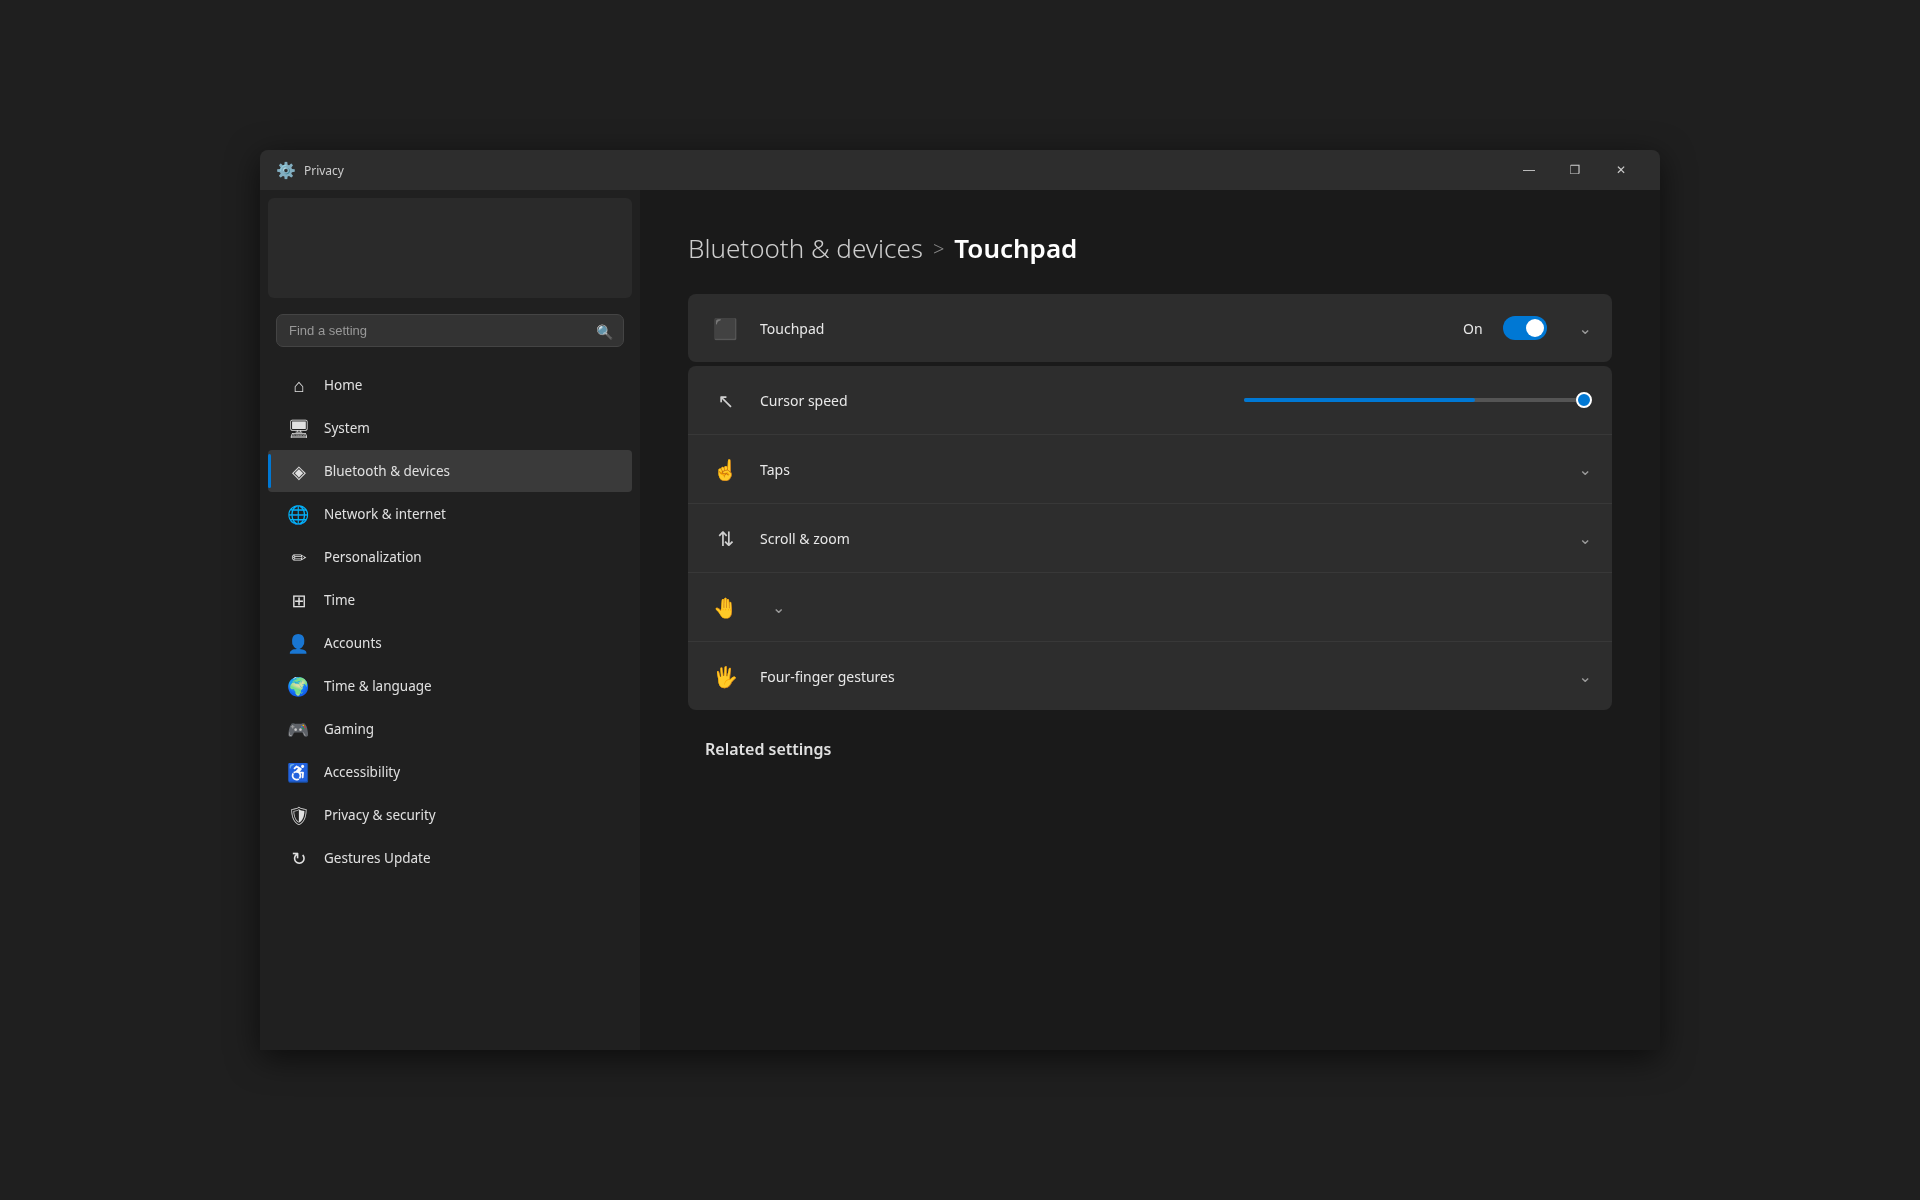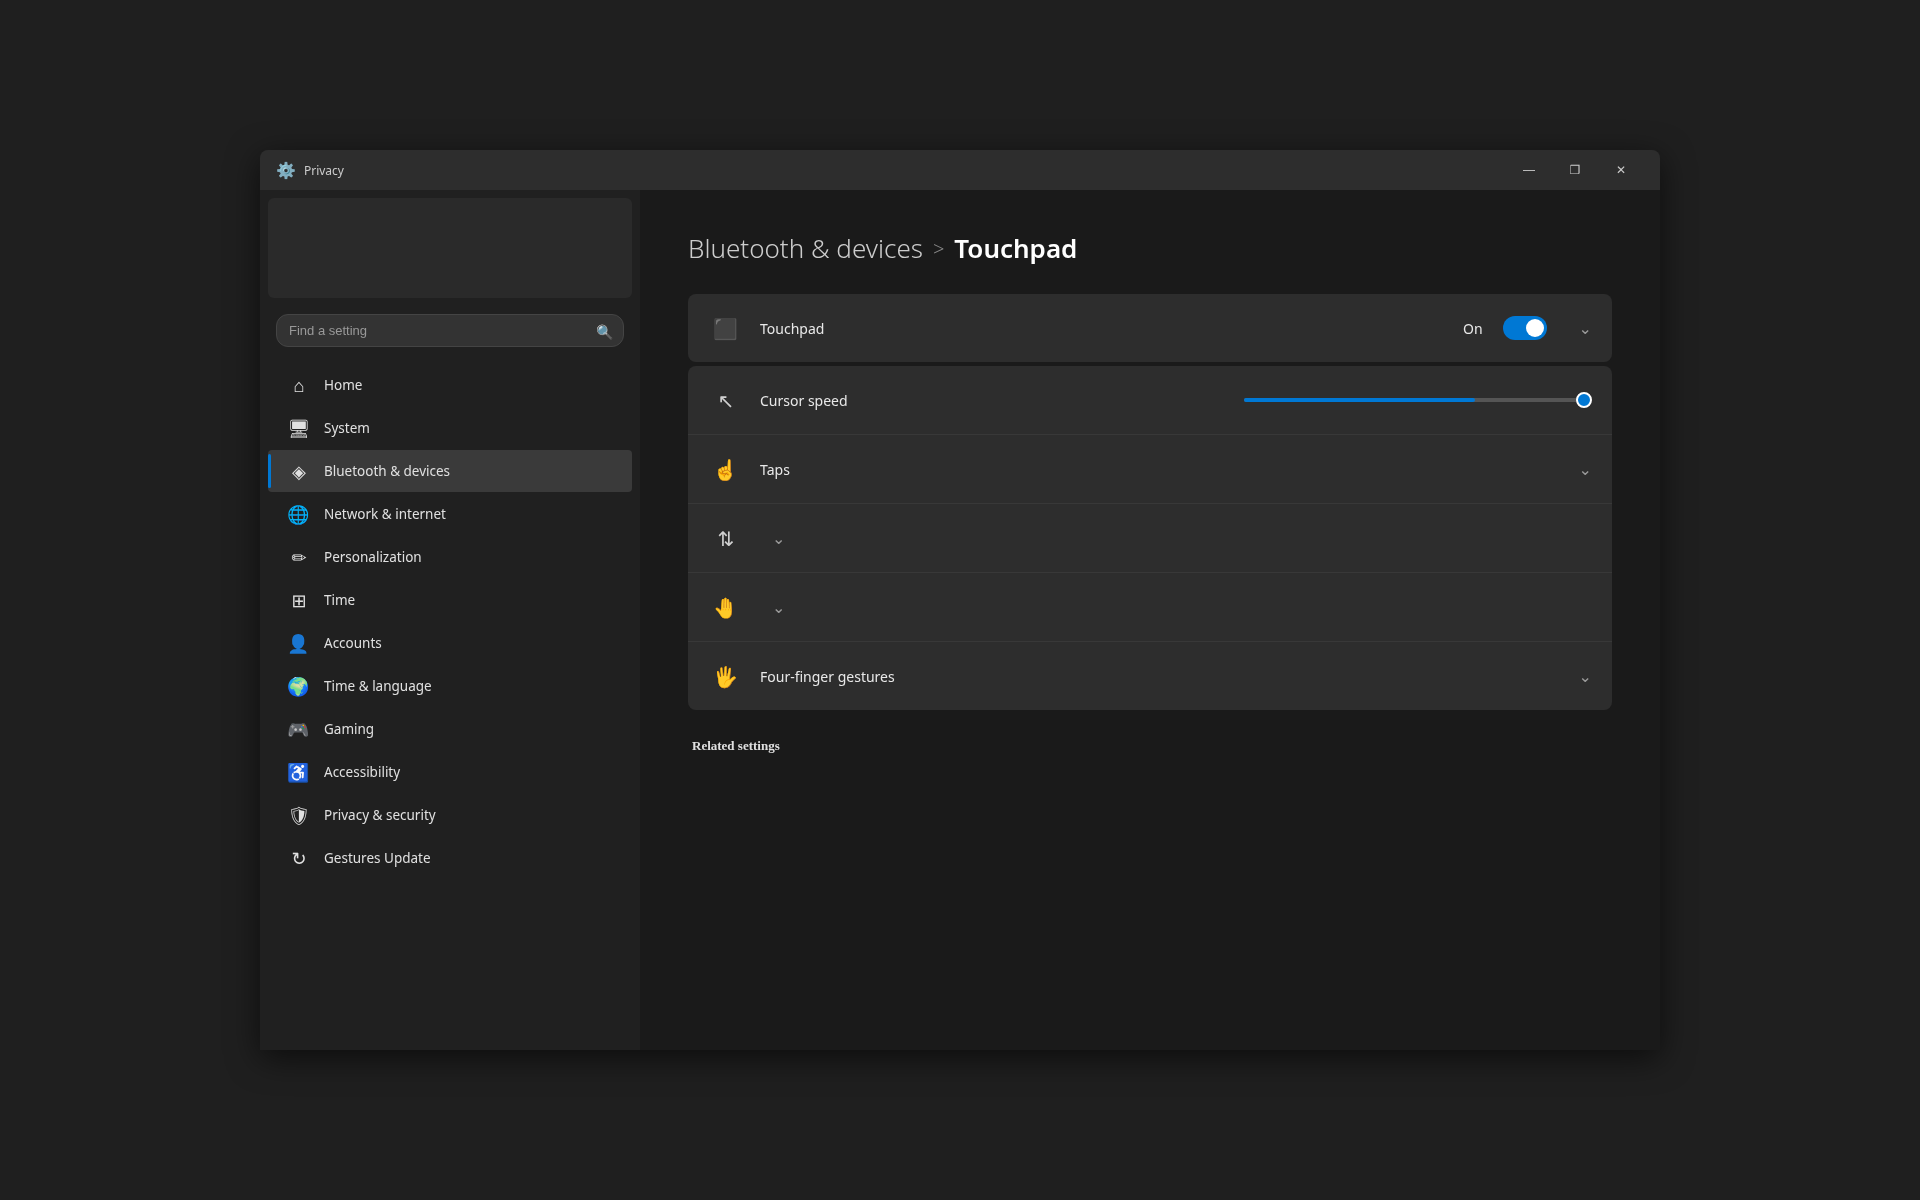--- a/index.html
+++ b/index.html
@@ -94,21 +94,21 @@
       margin: 8px 16px;
       position: relative;
       flex-shrink: 0;
     }
 
     .search-input {
       width: 100%;
       padding: 8px 48px 8px 12px;
       background: #333333;
       border: 1px solid #444444;
-      border-radius: 12px;
+      border-radius: 7px;
       color: #ffffff;
       font-size: 13px;
       outline: none;
     }
 
     .search-input::placeholder { color: #999; }
 
     .search-icon-wrap {
       position: absolute;
       right: 10px;
@@ -309,26 +309,25 @@
       transform: translateY(-50%);
       width: 16px;
       height: 16px;
       background: #0078d4;
       border-radius: 50%;
       border: 2px solid #ffffff;
     }
 
     
     .related-heading {
-      font-size: 13px;
+      font-size: 16px;
       font-weight: 600;
       color: #e0e0e0;
-      margin: 28px 0 10px 0;
+      margin: 28px 0 10px 13px;
       padding-left: 4px;
-      font-family: Liberation Serif, serif;
     }
   </style>
 </head>
 <body>
 
 <div class="window">
 
   <div class="title-bar">
     <span style="font-size:16px;">⚙️</span>
     <span class="title-bar-text">Privacy</span>
@@ -438,20 +437,21 @@
         </div>
 
         <div class="setting-row">
           <div class="setting-icon">☝</div>
           <span class="setting-label">Taps</span>
           <span class="chevron">⌄</span>
         </div>
 
         <div class="setting-row">
           <div class="setting-icon">⇅</div>
+          <span class="setting-label">Scroll &amp; zoom</span>
           <span class="chevron">⌄</span>
         </div>
 
         <div class="setting-row">
           <div class="setting-icon">🤚</div>
           <span class="chevron">⌄</span>
         </div>
 
         <div class="setting-row">
           <div class="setting-icon">🖐</div>

